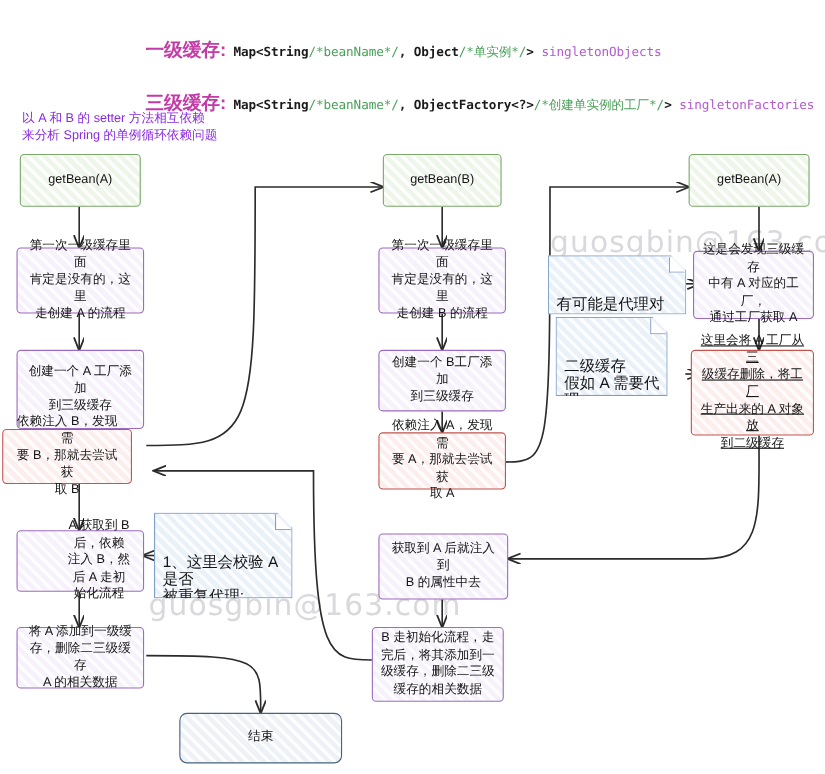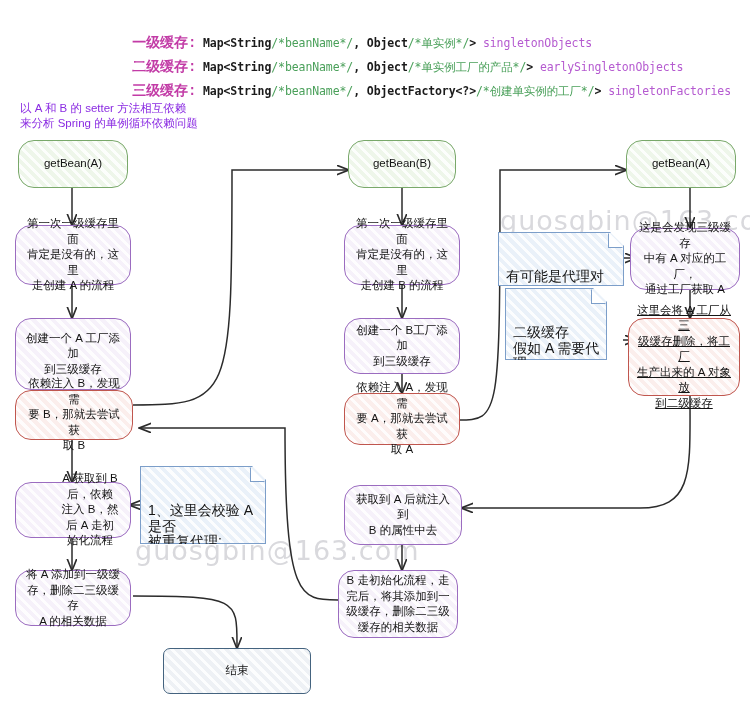--- a/index.html
+++ b/index.html
@@ -4,38 +4,38 @@
 <style>
   html,body{margin:0;padding:0;background:#ffffff;}
   body{width:750px;height:704px;position:relative;overflow:hidden;
        font-family:"Liberation Sans","DejaVu Sans",sans-serif;}
 
   #canvas{position:absolute;left:0;top:0;width:750px;height:704px;}
 
   
   .code-line{position:absolute;font-family:"DejaVu Sans Mono","Liberation Mono",monospace;
              font-size:11.5px;white-space:pre;letter-spacing:-0.1px;}
-  .c-label{color:#c23ba6;font-weight:700;font-family:Liberation Mono, monospace;font-size:14px;}
+  .c-label{color:#c23ba6;font-weight:700;font-family:Liberation Sans, sans-serif;font-size:17px;}
   .c-code{color:#1b1b1b;font-weight:700;}
   .c-cmt{color:#4aa05a;}
   .c-var{color:#b55ad0;}
 
   
   .intro{position:absolute;color:#8a2be2;font-size:11.5px;font-weight:400;line-height:15px;
          white-space:pre-line;}
 
   
   .wm{position:absolute;color:#d9d9dd;font-size:27px;font-weight:400;
       font-family:"DejaVu Sans","Liberation Sans",sans-serif;letter-spacing:1px;
       white-space:nowrap;user-select:none;}
 
   
   .node{position:absolute;box-sizing:border-box;display:flex;align-items:center;
         justify-content:center;text-align:center;font-size:11.5px;line-height:15.5px;
-        color:#141414;padding:4px 7px;border-radius:16px;border-width:1.3px;border-style:solid;
+        color:#141414;padding:4px 7px;border-radius:4px;border-width:1.3px;border-style:solid;
         white-space:pre-line;}
 
   .n-green{border-color:#79a86a;background-color:#eef6ea;
     background-image:repeating-linear-gradient(45deg,rgba(255,255,255,.85) 0 3px,rgba(255,255,255,0) 3px 7px);}
   .n-purple{border-color:#9b6cc0;background-color:#f6f1fa;
     background-image:repeating-linear-gradient(45deg,rgba(255,255,255,.85) 0 3px,rgba(255,255,255,0) 3px 7px);align-items:center;}
   .n-red{border-color:#c0564e;background-color:#fbeeec;
     background-image:repeating-linear-gradient(45deg,rgba(255,255,255,.85) 0 3px,rgba(255,255,255,0) 3px 7px);}
   .n-slate{border-color:#44637f;background-color:#eef1f5;border-radius:7px;
     background-image:repeating-linear-gradient(45deg,rgba(255,255,255,.85) 0 3px,rgba(255,255,255,0) 3px 7px);}
@@ -55,23 +55,20 @@
 </style>
 </head>
 <body>
 
 <div id="canvas">
 
   <div class="code-line" style="left:105px;top:20px;">
     <span class="c-label">一级缓存:</span><span class="c-code"> Map&lt;String</span><span class="c-cmt">/*beanName*/</span><span class="c-code">, Object</span><span class="c-cmt">/*单实例*/</span><span class="c-code">&gt; </span><span class="c-var">singletonObjects</span>
   </div>
 
-  <div class="code-line" style="left:105px;top:44px;">
-    <span class="c-label">二级缓存:</span><span class="c-code"> Map&lt;String</span><span class="c-cmt">/*beanName*/</span><span class="c-code">, Object</span><span class="c-cmt">/*单实例工厂的产品*/</span><span class="c-code">&gt; </span><span class="c-var">earlySingletonObjects</span>
-  </div>
 
   <div class="code-line" style="left:105px;top:68px;">
     <span class="c-label">三级缓存:</span><span class="c-code"> Map&lt;String</span><span class="c-cmt">/*beanName*/</span><span class="c-code">, ObjectFactory&lt;?&gt;</span><span class="c-cmt">/*创建单实例的工厂*/</span><span class="c-code">&gt; </span><span class="c-var">singletonFactories</span>
   </div>
 
   <div class="intro" style="left:20px;top:101px;">以 A 和 B 的 setter 方法相互依赖
 来分析 Spring 的单例循环依赖问题</div>
 
   <div class="wm" style="left:500px;top:205px;">guosgbin@163.com</div>
   <div class="wm" style="left:135px;top:535px;">guosgbin@163.com</div>
@@ -122,21 +119,21 @@
     <span>第一次一级缓存里面
 肯定是没有的，这里
 走创建 A 的流程</span>
   </div>
 
   <div class="node n-purple" style="left:15px;top:318px;width:116px;height:72px;">
     <span>创建一个 A 工厂添加
 到三级缓存</span>
   </div>
 
-  <div class="node n-red" style="left:15px;top:390px;width:118px;height:50px;">
+  <div class="node n-red" style="left:2px;top:390px;width:118px;height:50px;">
     <span>依赖注入 B，发现需
 要 B，那就去尝试获
 取 B</span>
   </div>
 
   <div class="node n-purple" style="left:15px;top:482px;width:116px;height:56px;padding-left:41px;">
     <span>A 获取到 B 后，依赖
 注入 B，然后 A 走初
 始化流程</span>
   </div>

